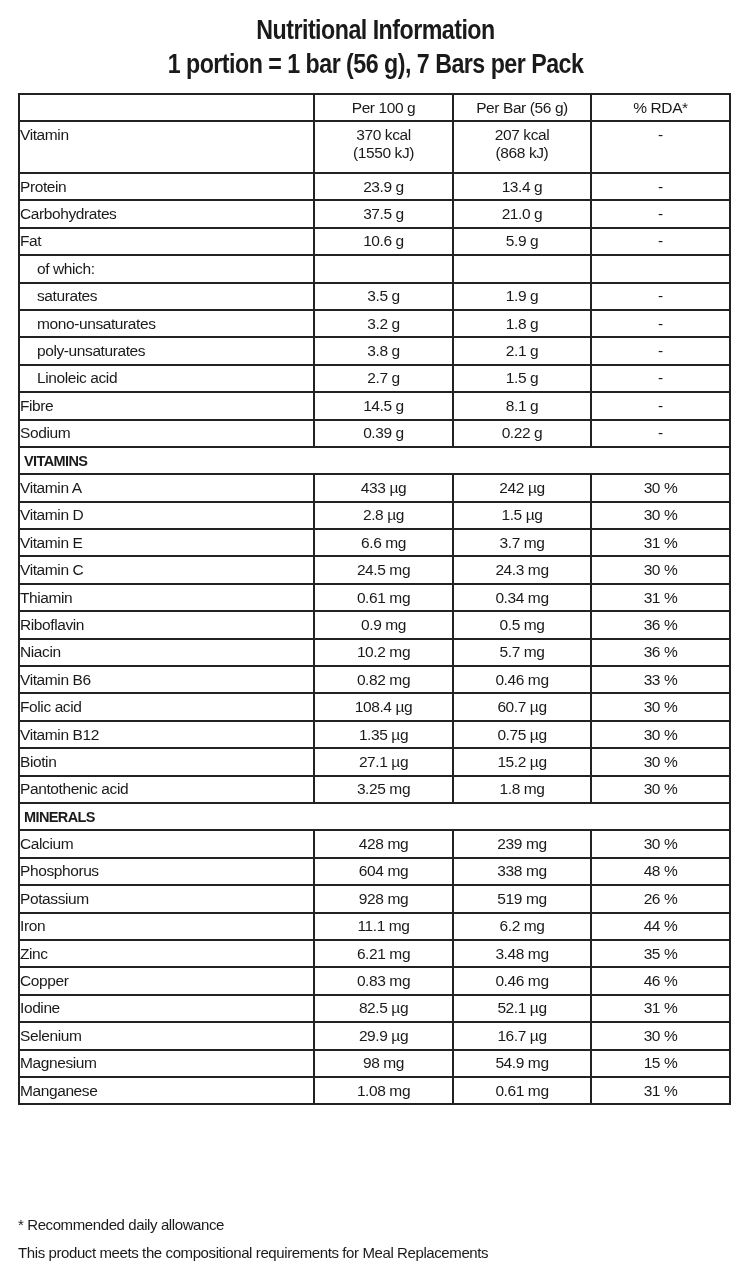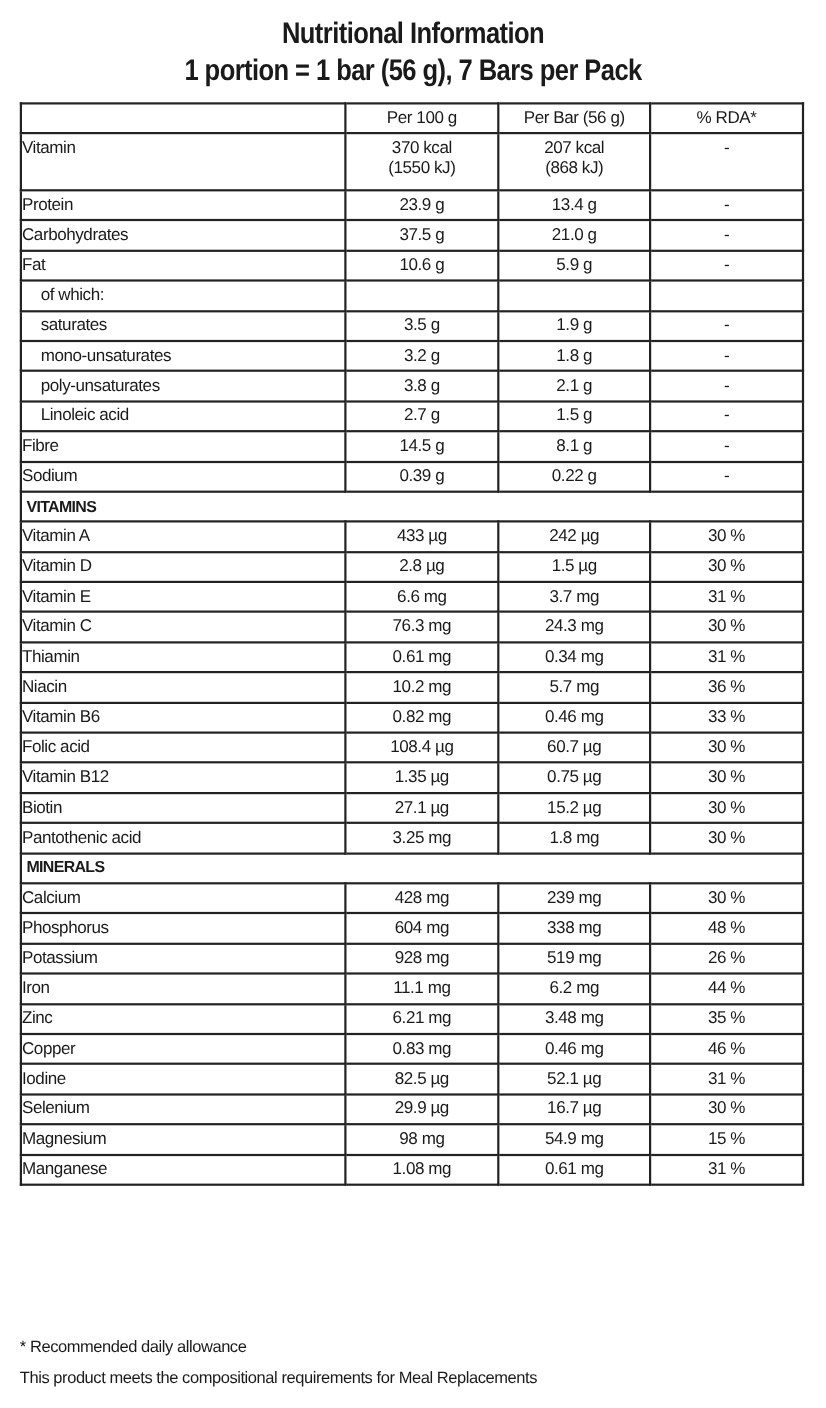--- a/index.html
+++ b/index.html
@@ -145,29 +145,35 @@
         <td class="num">30 %</td>
       </tr>
       <tr>
         <td class="label">Vitamin E</td>
         <td class="num">6.6 mg</td>
         <td class="num">3.7 mg</td>
         <td class="num">31 %</td>
       </tr>
       <tr>
         <td class="label">Vitamin C</td>
-        <td class="num">76.3 mg</td>
+        <td class="num">24.5 mg</td>
         <td class="num">24.3 mg</td>
         <td class="num">30 %</td>
       </tr>
       <tr>
         <td class="label">Thiamin</td>
         <td class="num">0.61 mg</td>
         <td class="num">0.34 mg</td>
         <td class="num">31 %</td>
+      </tr>
+      <tr>
+        <td class="label">Riboflavin</td>
+        <td class="num">0.9 mg</td>
+        <td class="num">0.5 mg</td>
+        <td class="num">36 %</td>
       </tr>
       <tr>
         <td class="label">Niacin</td>
         <td class="num">10.2 mg</td>
         <td class="num">5.7 mg</td>
         <td class="num">36 %</td>
       </tr>
       <tr>
         <td class="label">Vitamin B6</td>
         <td class="num">0.82 mg</td>

